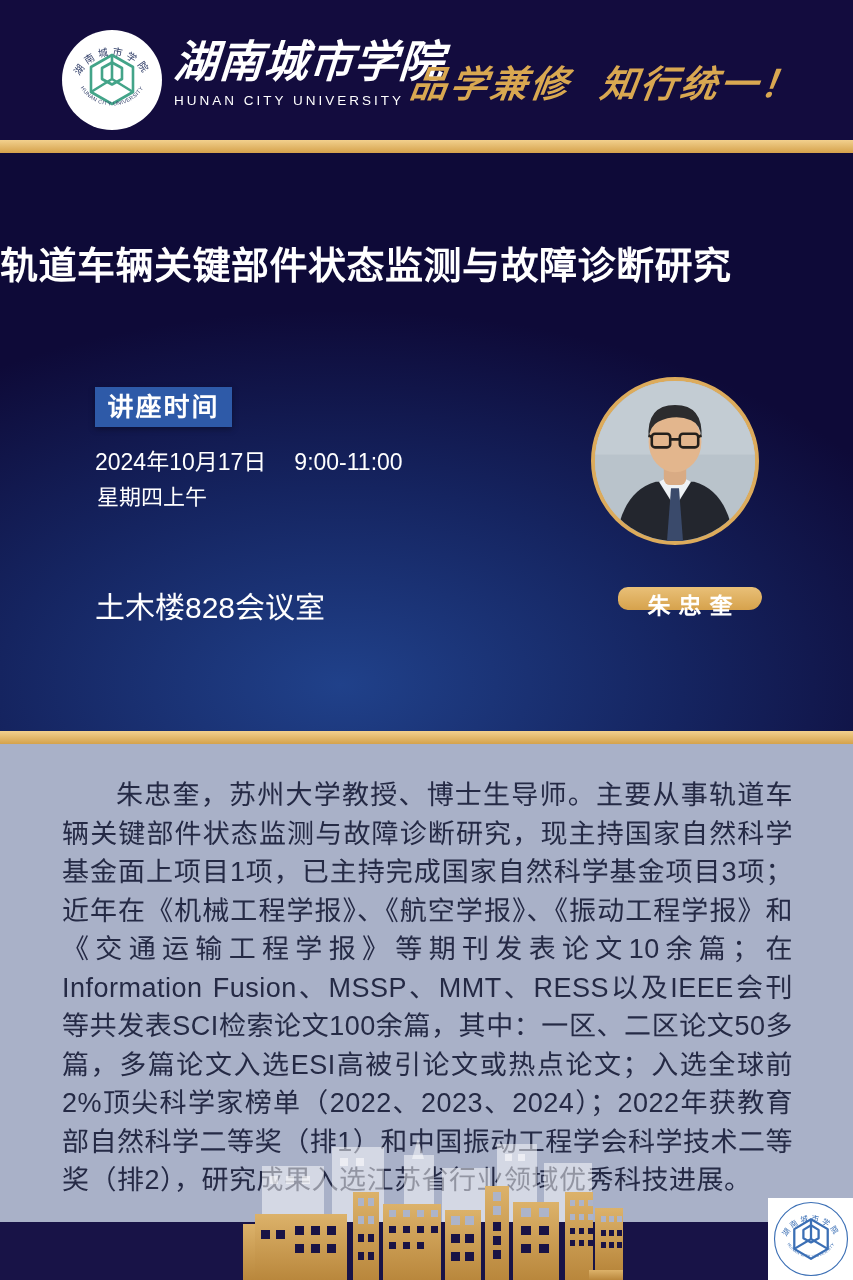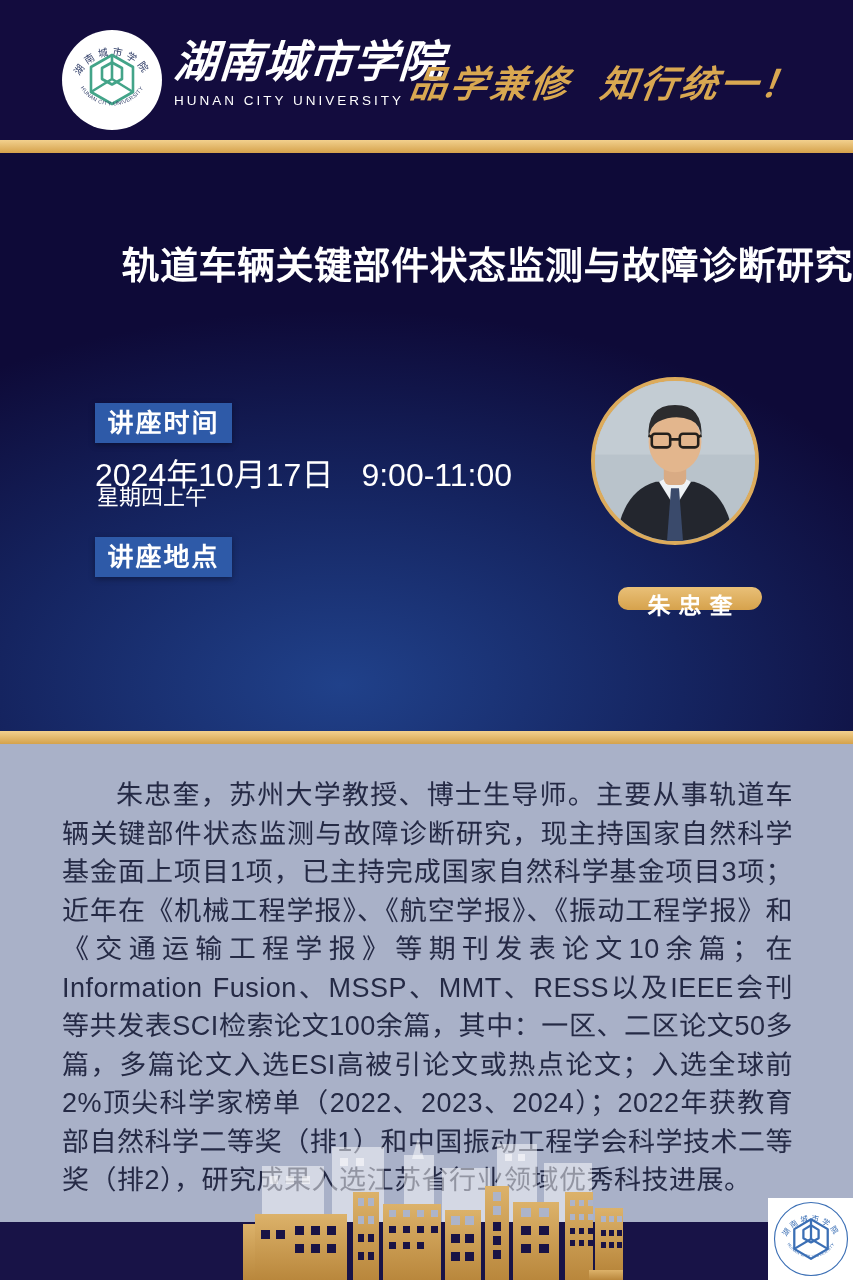--- a/index.html
+++ b/index.html
@@ -29,31 +29,31 @@
     background:linear-gradient(180deg,#f2d08e 0%,#dcab5c 55%,#c9964242 100%),#d9a851;
     background:linear-gradient(180deg,#f2d08e,#d5a24b);}
   .stripe-top{top:140px;}
   .stripe-mid{top:731px;}
   
   .hero{
     position:absolute;left:0;top:153px;width:853px;height:578px;
     background:radial-gradient(900px 520px at 40% 92%, #20418a 0%, #152460 38%, rgba(14,10,56,0) 72%),#0e0a38;
   }
   .lecture-title{
-    position:absolute;left:0;top:82px;width:853px;text-align:right;
+    position:absolute;left:0;top:82px;width:853px;text-align:left;
     color:#ffffff;font-size:38px;font-weight:bold;letter-spacing:0.5px;white-space:nowrap;
   }
   .badge{
     position:absolute;left:95px;width:137px;height:40px;background:#2e5aa8;
     color:#ffffff;font-size:26px;font-weight:bold;text-align:center;line-height:40px;
     letter-spacing:2px;box-shadow:0 2px 6px rgba(0,0,0,0.35);
   }
-  .badge-time{top:234px;margin-top:16px;}
+  .badge-time{top:234px;}
   .badge-loc{top:384px;}
-  .date-line{position:absolute;left:95px;top:296px;color:#ffffff;font-size:32px;white-space:nowrap;}
+  .date-line{position:absolute;left:95px;top:290px;color:#ffffff;font-size:23px;white-space:nowrap;}
   .date-line .time-range{margin-left:28px;}
   .weekday-line{position:absolute;left:97px;top:326px;color:#ffffff;font-size:22px;white-space:nowrap;}
   .weekday-line .period{}
   .location-line{position:absolute;left:95px;top:430px;color:#ffffff;font-size:30px;white-space:nowrap;}
   
   .photo-ring{
     position:absolute;left:591px;top:224px;width:160px;height:160px;border-radius:50%;
     border:4px solid #dcab5c;overflow:hidden;background:#b9c3cb;
   }
   .photo-ring svg{display:block;width:100%;height:100%;}
@@ -121,21 +121,21 @@
     <div class="lecture-title">轨道车辆关键部件状态监测与故障诊断研究</div>
 
     <div class="badge badge-time">讲座时间</div>
     <div class="date-line">
       <span>2024年10月17日</span><span class="time-range">9:00-11:00</span>
     </div>
     <div class="weekday-line">
       <span>星期四</span><span class="period">上午</span>
     </div>
 
-    <div class="badge badge-loc">讲座地点</div>
+    <div class="location-line">土木楼828会议室</div>
 
     <div class="photo-ring">
       <svg viewBox="0 0 100 100">
         <rect width="100" height="100" fill="#b9c3cb"></rect>
         <rect width="100" height="46" fill="#c3ccd3"></rect>
         <path d="M13 100 Q17 69 38 63 L62 63 Q83 69 87 100 Z" fill="#23262e"></path>
         <path d="M40 63 L50 79 L60 63 L56 61 L44 61 Z" fill="#eef2f5"></path>
         <path d="M47.5 67 L52.5 67 L55 100 L45 100 Z" fill="#3a4a6b"></path>
         <rect x="43" y="50" width="14" height="15" rx="4" fill="#d9ab84"></rect>
         <ellipse cx="50" cy="38" rx="16.5" ry="19" fill="#e3b68d"></ellipse>

